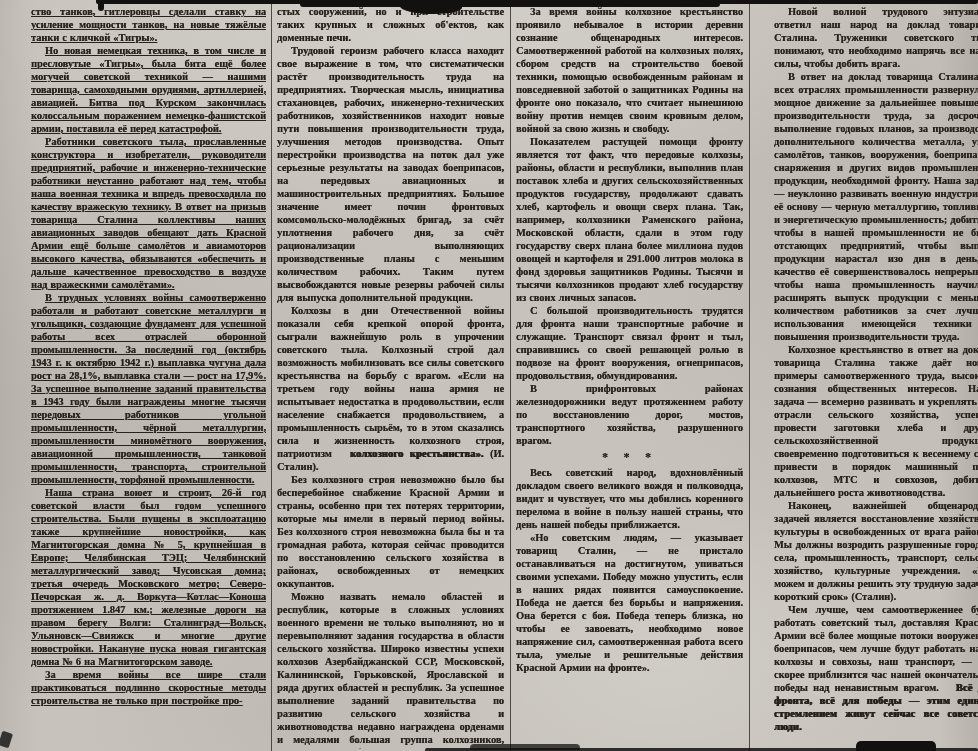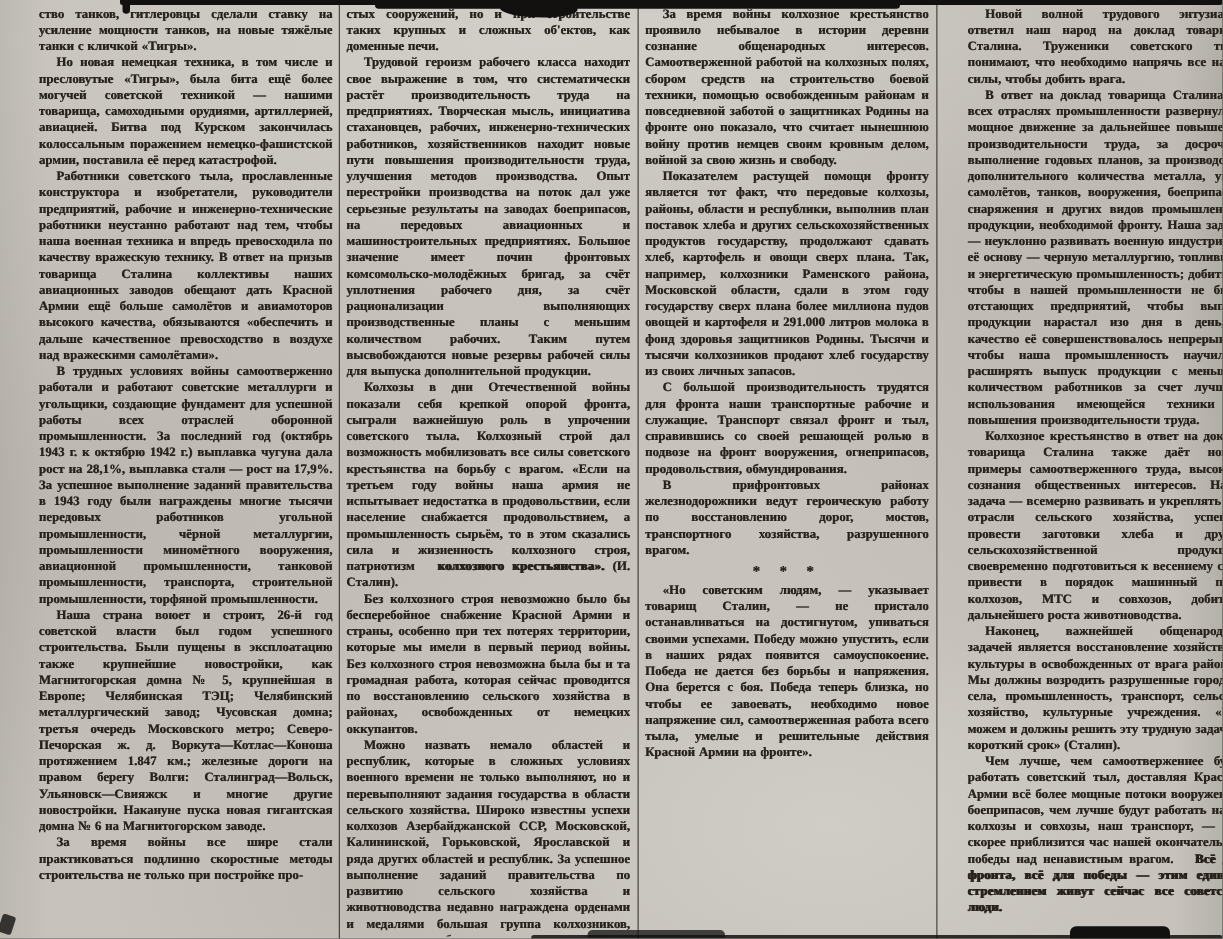--- a/index.html
+++ b/index.html
@@ -16,21 +16,21 @@
     font-family:"Liberation Serif","DejaVu Serif",serif;
     color:#27221c;
   }
   .col{
     position:absolute;top:5px;height:744px;overflow:hidden;
     font-size:10.3px;line-height:13px;font-weight:700;
     text-align:justify;
     text-shadow:0.35px 0 0 rgba(39,34,28,0.75);
     word-spacing:0.5px;
   }
-  #c0{left:31px;width:235px;}
+  #c0{left:31px;width:235px;text-decoration:underline;}
   #c1{left:277px;width:227px;}
   #c2{left:516px;width:227px;}
   #c3{left:774px;width:221px;}
   .col p{margin:0;padding:0;}
   .col p.ind{text-indent:14px;}
   .col p.ctr{text-align:center;text-indent:0;letter-spacing:6px;font-size:12px;line-height:16px;padding:2px 0 1px 0;}
   .emph{text-shadow:0.7px 0 0 currentColor, -0.35px 0 0 rgba(39,34,28,0.8);letter-spacing:0.2px;margin-left:12px;}
   .vrule{position:absolute;top:0;width:1px;height:751px;background:rgba(42,38,32,0.78);}
   #r0{left:271px;} #r1{left:510px;} #r2{left:749px;}
   .art{position:absolute;background:#121110;}
@@ -60,22 +60,23 @@
       <p class=""><span>стых сооружений, но и при строительстве таких крупных и сложных об'ектов, как доменные печи.</span></p>
       <p class="ind"><span>Трудовой героизм рабочего класса находит свое выражение в том, что систематически растёт производительность труда на предприятиях. Творческая мысль, инициатива стахановцев, рабочих, инженерно-технических работников, хозяйственников находит новые пути повышения производительности труда, улучшения методов производства. Опыт перестройки производства на поток дал уже серьезные результаты на заводах боеприпасов, на передовых авиационных и машиностроительных предприятиях. Большое значение имеет почин фронтовых комсомольско-молодёжных бригад, за счёт уплотнения рабочего дня, за счёт рационализации выполняющих производственные планы с меньшим количеством рабочих. Таким путем высвобождаются новые резервы рабочей силы для выпуска дополнительной продукции.</span></p>
       <p class="ind"><span>Колхозы в дни Отечественной войны показали себя крепкой опорой фронта, сыграли важнейшую роль в упрочении советского тыла. Колхозный строй дал возможность мобилизовать все силы советского крестьянства на борьбу с врагом. «Если на третьем году войны наша армия не испытывает недостатка в продовольствии, если население снабжается продовольствием, а промышленность сырьём, то в этом сказались сила и жизненность колхозного строя, патриотизм </span><span class="emph">колхозного крестьянства».</span><span> (И. Сталин).</span></p>
       <p class="ind"><span>Без колхозного строя невозможно было бы бесперебойное снабжение Красной Армии и страны, особенно при тех потерях территории, которые мы имели в первый период войны. Без колхозного строя невозможна была бы и та громадная работа, которая сейчас проводится по восстановлению сельского хозяйства в районах, освобожденных от немецких оккупантов.</span></p>
       <p class="ind"><span>Можно назвать немало областей и республик, которые в сложных условиях военного времени не только выполняют, но и перевыполняют задания государства в области сельского хозяйства. Широко известны успехи колхозов Азербайджанской ССР, Московской, Калининской, Горьковской, Ярославской и ряда других областей и республик. За успешное выполнение заданий правительства по развитию сельского хозяйства и животноводства недавно награждена орденами и медалями большая группа колхозников, колхозниц и работников сельского хозяйства Азербайджанской ССР.</span></p>
     </div>
   <div class="col" id="c2">
       <p class="ind"><span>За время войны колхозное крестьянство проявило небывалое в истории деревни сознание общенародных интересов. Самоотверженной работой на колхозных полях, сбором средств на строительство боевой техники, помощью освобожденным районам и повседневной заботой о защитниках Родины на фронте оно показало, что считает нынешнюю войну против немцев своим кровным делом, войной за свою жизнь и свободу.</span></p>
       <p class="ind"><span>Показателем растущей помощи фронту является тот факт, что передовые колхозы, районы, области и республики, выполнив план поставок хлеба и других сельскохозяйственных продуктов государству, продолжают сдавать хлеб, картофель и овощи сверх плана. Так, например, колхозники Раменского района, Московской области, сдали в этом году государству сверх плана более миллиона пудов овощей и картофеля и 291.000 литров молока в фонд здоровья защитников Родины. Тысячи и тысячи колхозников продают хлеб государству из своих личных запасов.</span></p>
       <p class="ind"><span>С большой производительность трудятся для фронта наши транспортные рабочие и служащие. Транспорт связал фронт и тыл, справившись со своей решающей ролью в подвозе на фронт вооружения, огнеприпасов, продовольствия, обмундирования.</span></p>
-      <p class="ind"><span>В прифронтовых районах железнодорожники ведут героическую работу по восстановлению дорог, мостов, транспортного хозяйства, разрушенного врагом.</span></p>
+      <p class="ind"><span>В прифронтовых районах железнодорожники ведут протяжением работу по восстановлению дорог, мостов, транспортного хозяйства, разрушенного врагом.</span></p>
       <p class=" ctr"><span>* * *</span></p>
+      <p class="ind"><span>Весь советский народ, вдохновлённый докладом своего великого вождя и полководца, видит и чувствует, что мы добились коренного перелома в войне в пользу нашей страны, что день нашей победы приближается.</span></p>
       <p class="ind"><span>«Но советским людям, — указывает товарищ Сталин, — не пристало останавливаться на достигнутом, упиваться своими успехами. Победу можно упустить, если в наших рядах появится самоуспокоение. Победа не дается без борьбы и напряжения. Она берется с боя. Победа теперь близка, но чтобы ее завоевать, необходимо новое напряжение сил, самоотверженная работа всего тыла, умелые и решительные действия Красной Армии на фронте».</span></p>
     </div>
   <div class="col" id="c3">
       <p class="ind"><span>Новой волной трудового энтузиазма ответил наш народ на доклад товарища Сталина. Труженики советского тыла понимают, что необходимо напрячь все наши силы, чтобы добить врага.</span></p>
       <p class="ind"><span>В ответ на доклад товарища Сталина во всех отраслях промышленности развернулось мощное движение за дальнейшее повышение производительности труда, за досрочное выполнение годовых планов, за производство дополнительного количества металла, угля, самолётов, танков, вооружения, боеприпасов, снаряжения и других видов промышленной продукции, необходимой фронту. Наша задача — неуклонно развивать военную индустрию и её основу — черную металлургию, топливную и энергетическую промышленность; добиться, чтобы в нашей промышленности не было отстающих предприятий, чтобы выпуск продукции нарастал изо дня в день, а качество её совершенствовалось непрерывно; чтобы наша промышленность научилась расширять выпуск продукции с меньшим количеством работников за счет лучшего использования имеющейся техники и повышения производительности труда.</span></p>
       <p class="ind"><span>Колхозное крестьянство в ответ на доклад товарища Сталина также даёт новые примеры самоотверженного труда, высокого сознания общественных интересов. Наша задача — всемерно развивать и укреплять все отрасли сельского хозяйства, успешно провести заготовки хлеба и другой сельскохозяйственной продукции, своевременно подготовиться к весеннему севу, привести в порядок машинный парк колхозов, МТС и совхозов, добиться дальнейшего роста животноводства.</span></p>
       <p class="ind"><span>Наконец, важнейшей общенародной задачей является восстановление хозяйства и культуры в освобожденных от врага районах. Мы должны возродить разрушенные города и села, промышленность, транспорт, сельское хозяйство, культурные учреждения. «Мы можем и должны решить эту трудную задачу в короткий срок» (Сталин).</span></p>
       <p class="ind"><span>Чем лучше, чем самоотверженнее будет работать советский тыл, доставляя Красной Армии всё более мощные потоки вооружения, боеприпасов, чем лучше будут работать наши колхозы и совхозы, наш транспорт, — тем скорее приблизится час нашей окончательной победы над ненавистным врагом. </span><span class="emph">Всё для фронта, всё для победы — этим единым стремлением живут сейчас все советские люди.</span></p>
     </div>
 

